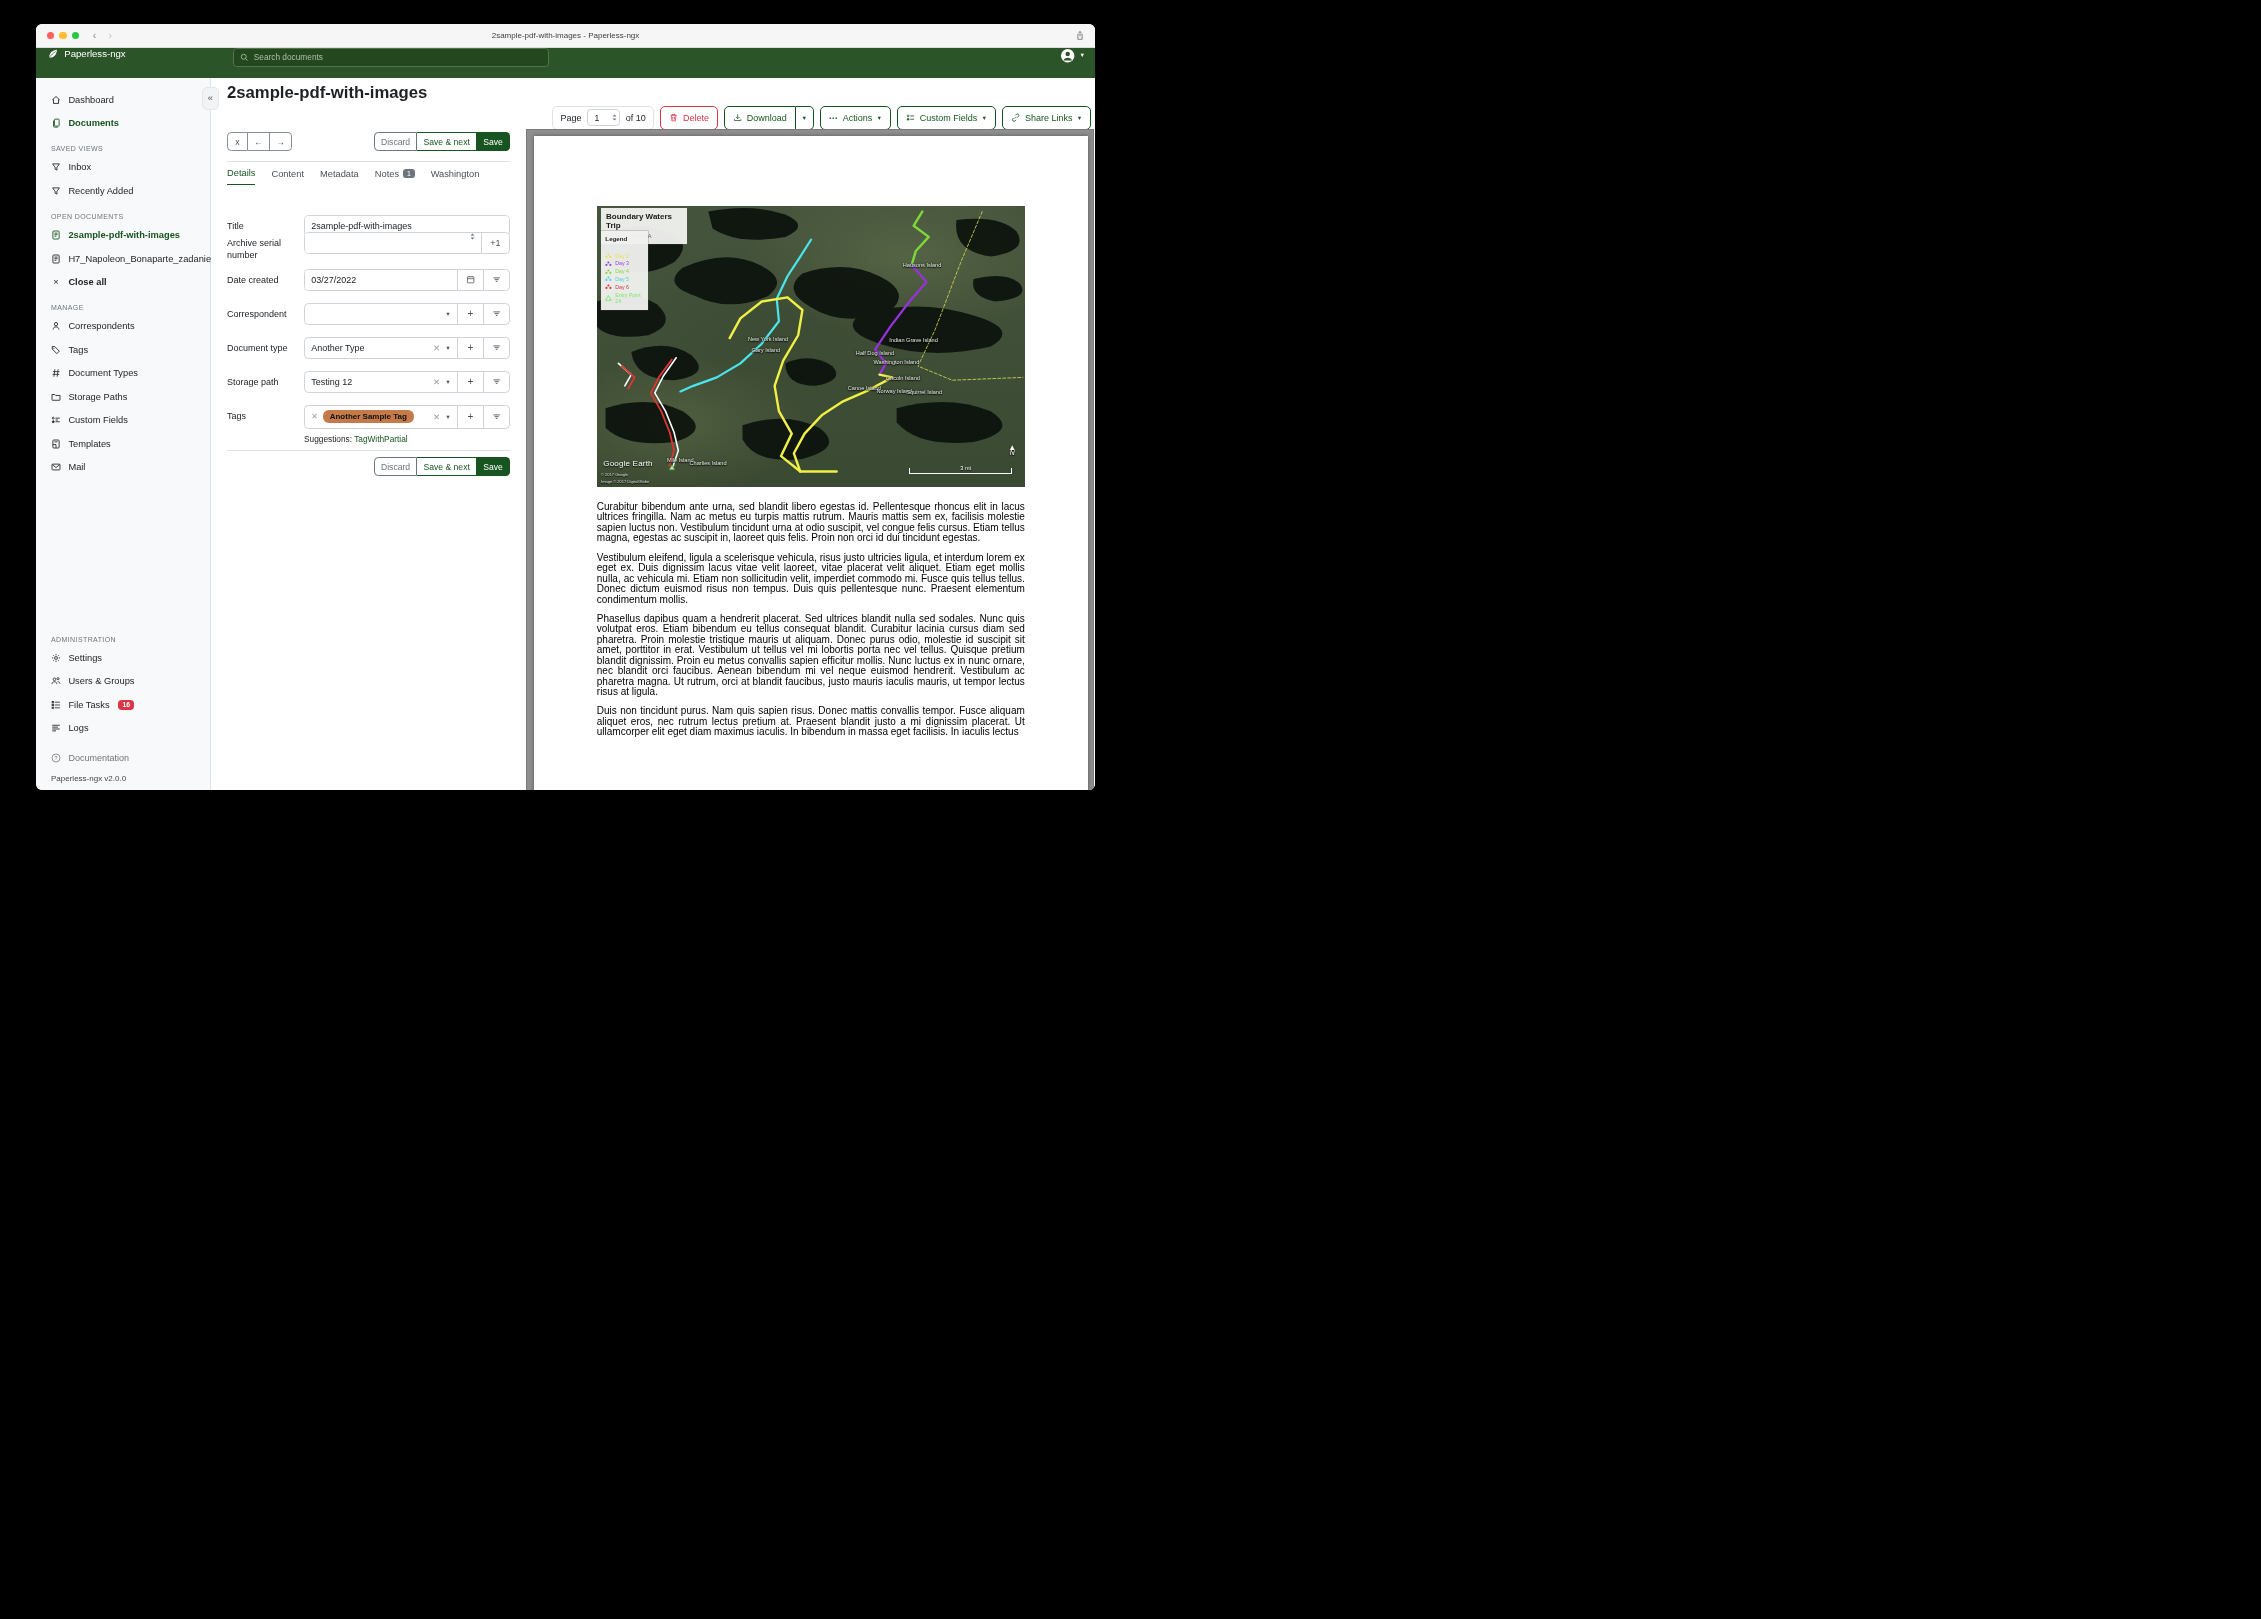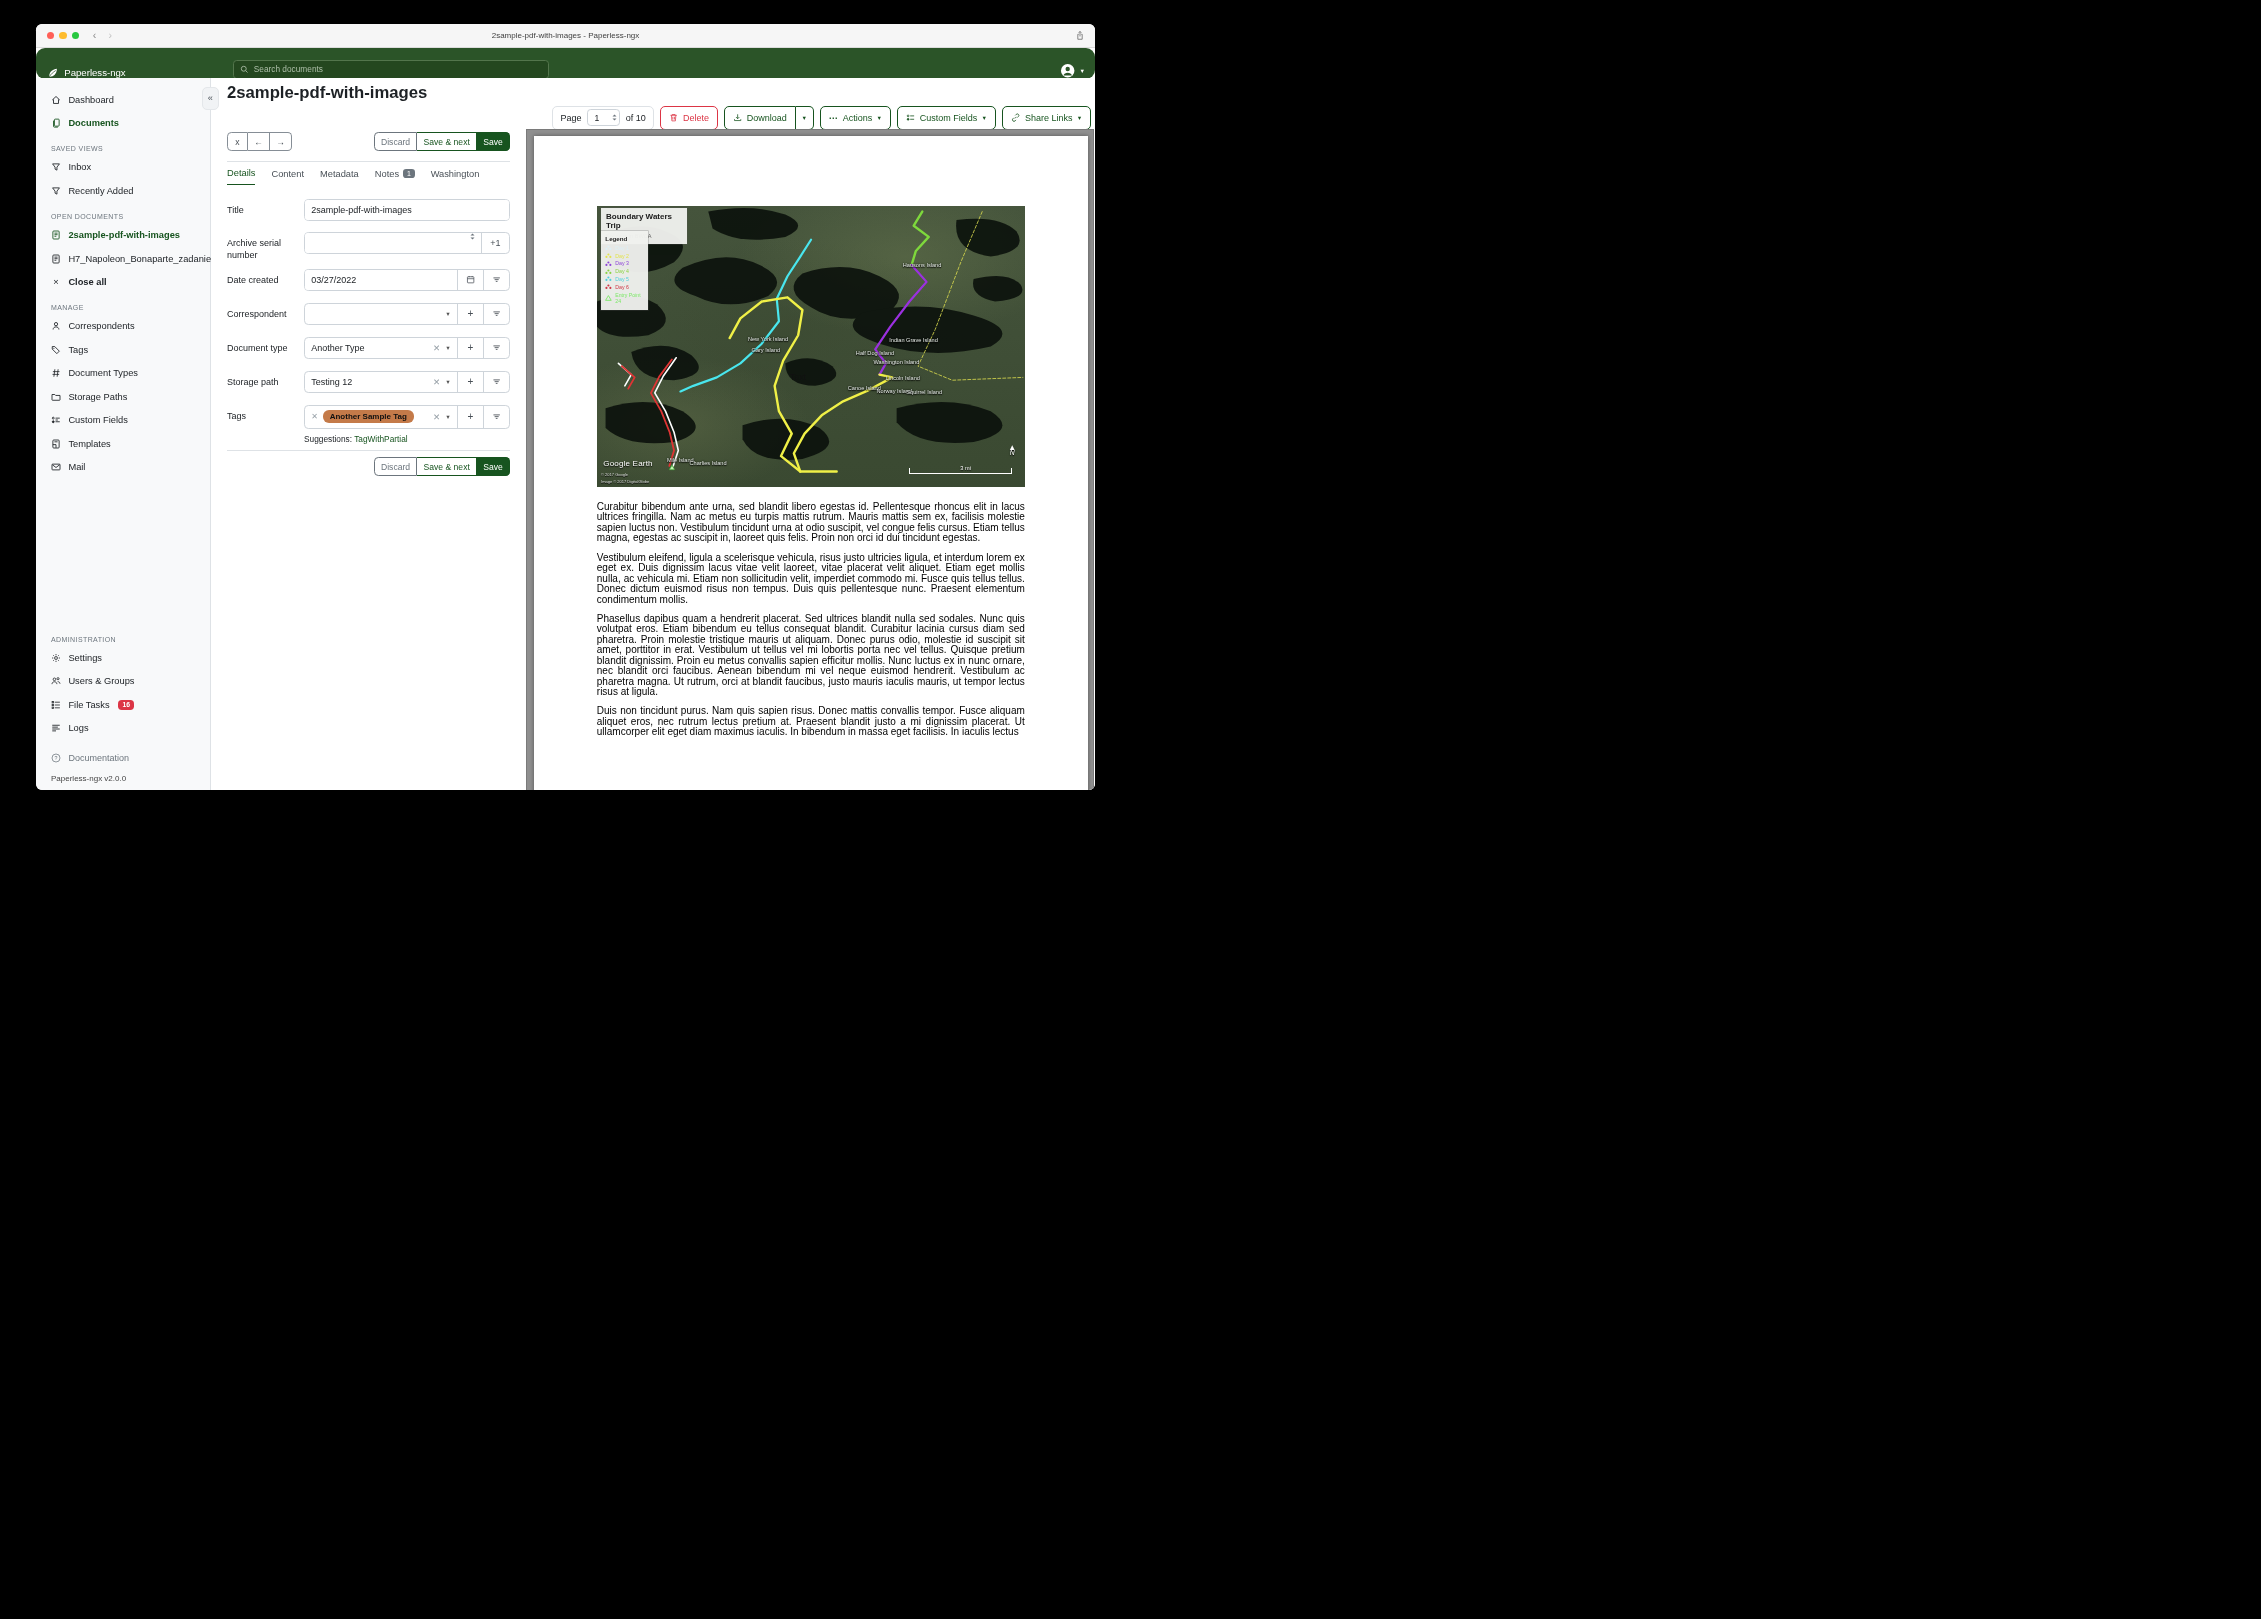--- a/index.html
+++ b/index.html
@@ -12,21 +12,21 @@
               display:flex; align-items:center; }
   .lights { display:flex; gap:5px; margin-left:11px; }
   .light { width:7.4px; height:7.4px; border-radius:50%; }
   .l-red{background:#ff5f57}.l-yellow{background:#febc2e}.l-green{background:#28c840}
   .navchev { margin-left:13.6px; display:flex; gap:12.3px; font-size:10.5px; color:#8a8a8a; }
   .navchev .fwd { color:#c2c2c2; }
   .tb-title { position:absolute; left:0; right:0; text-align:center; font-size:8px; color:#3f3f3f; }
   .tb-share { position:absolute; right:10px; top:5.6px; color:#6b6b6b; }
 
   
-  .appheader { height:31px; background:#2b5428; display:flex; align-items:flex-end; position:relative;border-radius:9px; }
+  .appheader { height:31px; background:#2b5428; display:flex; align-items:flex-start; position:relative; }
   .brand { display:flex; align-items:center; gap:5.6px; margin-left:11px; color:#fff; width:160px; }
   .brand .name { font-size:9.6px; }
   .search { position:absolute; left:197px; width:316px; height:19px; background:#24471f;
             border:0.6px solid #53754c; border-radius:3.7px; display:flex; align-items:center; gap:5px;
             padding:0 6.2px; }
   .search input { background:transparent; border:0; outline:0; color:#dde6da; font-size:8.3px; width:100%;
                   font-family:"Liberation Sans",sans-serif; }
   .search input::placeholder { color:#aebfa9; }
   .search svg { color:#aebfa9; flex:0 0 auto; }
   .user { position:absolute; right:10px; display:flex; align-items:center; gap:4.3px; color:#fff; }
@@ -442,21 +442,21 @@
             <span>Notes</span>
             <span class="nbadge">1</span>
           </div>
         <div class="tab">
             <span>Washington</span>
           </div>
       </div>
 
       <div class="form">
 
-        <div class="frow" style="top:0">
+        <div class="frow" style="top:16px">
           <div class="flabel">Title</div>
           <div class="fctrl">
               <div class="igroup">
             <input value="2sample-pdf-with-images" style="">
           </div>
             </div>
         </div>
 
         <div class="frow" style="top:33px">
           <div class="flabel">Archive serial number</div>

